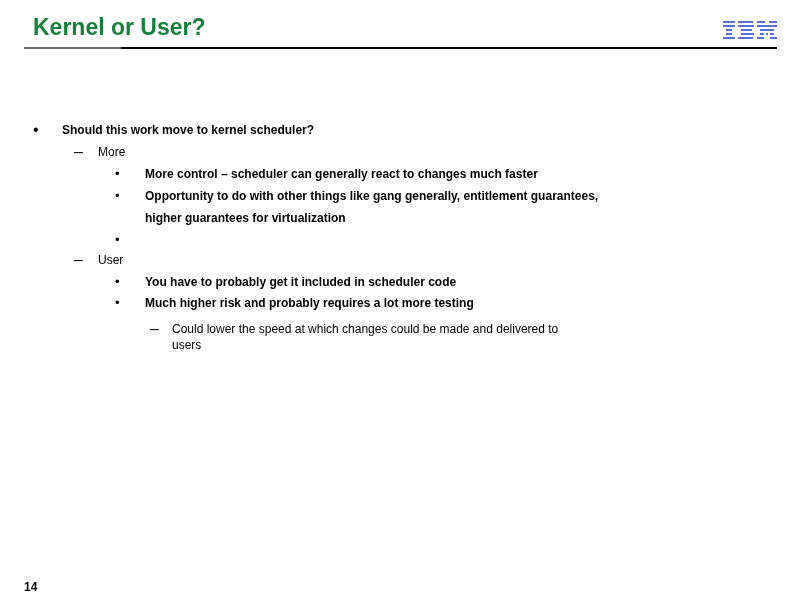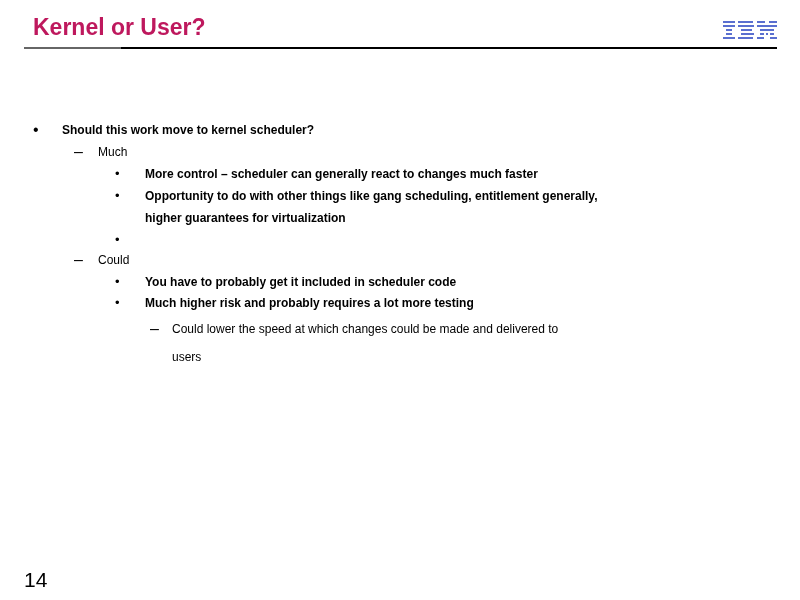--- a/index.html
+++ b/index.html
@@ -1,32 +1,32 @@
 <!DOCTYPE html>
 <html><head>
   <meta charset="utf-8">
   <style>
     html, body { margin: 0; padding: 0; background: #ffffff; }
     body { width: 800px; height: 600px; position: relative; overflow: hidden; font-family: "Liberation Sans", sans-serif; color: #000; }
-    .title { position: absolute; left: 33px; top: 14px; font-size: 23px; font-weight: bold; color: #be185d; }
+    .title { position: absolute; left: 33px; top: 14px; font-size: 23px; font-weight: bold; color: #15803d; }
     .rule-grey { position: absolute; left: 24px; top: 47px; width: 97px; height: 2px; background: #666; }
     .rule-black { position: absolute; left: 121px; top: 47px; width: 656px; height: 2px; background: #000; }
     .logo { position: absolute; left: 722px; top: 20px; width: 56px; height: 20px; }
     .content { position: absolute; left: 0; top: 120px; width: 800px; }
     .line { position: absolute; white-space: nowrap; font-size: 12px; line-height: 20px; }
     .bullet { position: absolute; font-size: 16px; line-height: 20px; }
     .b-l1 { left: 33px; }
     .t-l1 { left: 62px; font-weight: bold; }
     .b-l2 { left: 74px; }
     .t-l2 { left: 98px; }
     .b-l3 { left: 115px; font-size: 13px; }
     .t-l3 { left: 145px; font-weight: bold; }
     .b-l4 { left: 150px; }
     .t-l4 { left: 172px; }
-    .page-num { position: absolute; left: 24px; top: 568px; font-size: 21px; font-weight: normal; }
+    .page-num { position: absolute; left: 24px; top: 580px; font-size: 12px; font-weight: bold; }
   </style>
 </head>
 <body>
 
 <div class="title">Kernel or User?</div>
 <div class="rule-grey"></div>
 <div class="rule-black"></div>
 
 <svg class="logo" viewBox="0 0 56 20">
   <g fill="#5a6fd0">
@@ -51,39 +51,39 @@
     <rect x="35" y="17" width="7" height="2"></rect>
       <rect x="48" y="17" width="7" height="2"></rect>
   </g>
 </svg>
 
 <div class="content">
   <span class="bullet b-l1" style="top:0px">•</span>
   <span class="line t-l1" style="top:0px">Should this work move to kernel scheduler?</span>
 
   <span class="bullet b-l2" style="top:22px">–</span>
-  <span class="line t-l2" style="top:22px">Much</span>
+  <span class="line t-l2" style="top:22px">More</span>
 
   <span class="bullet b-l3" style="top:44px">•</span>
   <span class="line t-l3" style="top:44px">More control – scheduler can generally react to changes much faster</span>
 
   <span class="bullet b-l3" style="top:66px">•</span>
-  <span class="line t-l3" style="top:66px">Opportunity to do with other things like gang scheduling, entitlement generally,</span>
+  <span class="line t-l3" style="top:66px">Opportunity to do with other things like gang generally, entitlement guarantees,</span>
   <span class="line t-l3" style="top:88px">higher guarantees for virtualization</span>
 
   <span class="bullet b-l3" style="top:110px">•</span>
   <span class="line t-l3" style="top:110px"></span>
 
   <span class="bullet b-l2" style="top:130px">–</span>
-  <span class="line t-l2" style="top:130px">Could</span>
+  <span class="line t-l2" style="top:130px">User</span>
 
   <span class="bullet b-l3" style="top:152px">•</span>
   <span class="line t-l3" style="top:152px">You have to probably get it included in scheduler code</span>
 
   <span class="bullet b-l3" style="top:173px">•</span>
   <span class="line t-l3" style="top:173px">Much higher risk and probably requires a lot more testing</span>
 
   <span class="bullet b-l4" style="top:199px">–</span>
   <span class="line t-l4" style="top:199px">Could lower the speed at which changes could be made and delivered to</span>
-  <span class="line t-l4" style="top:227px">users</span>
+  <span class="line t-l4" style="top:215px">users</span>
 </div>
 
 <div class="page-num">14</div>
 
 </body></html>

